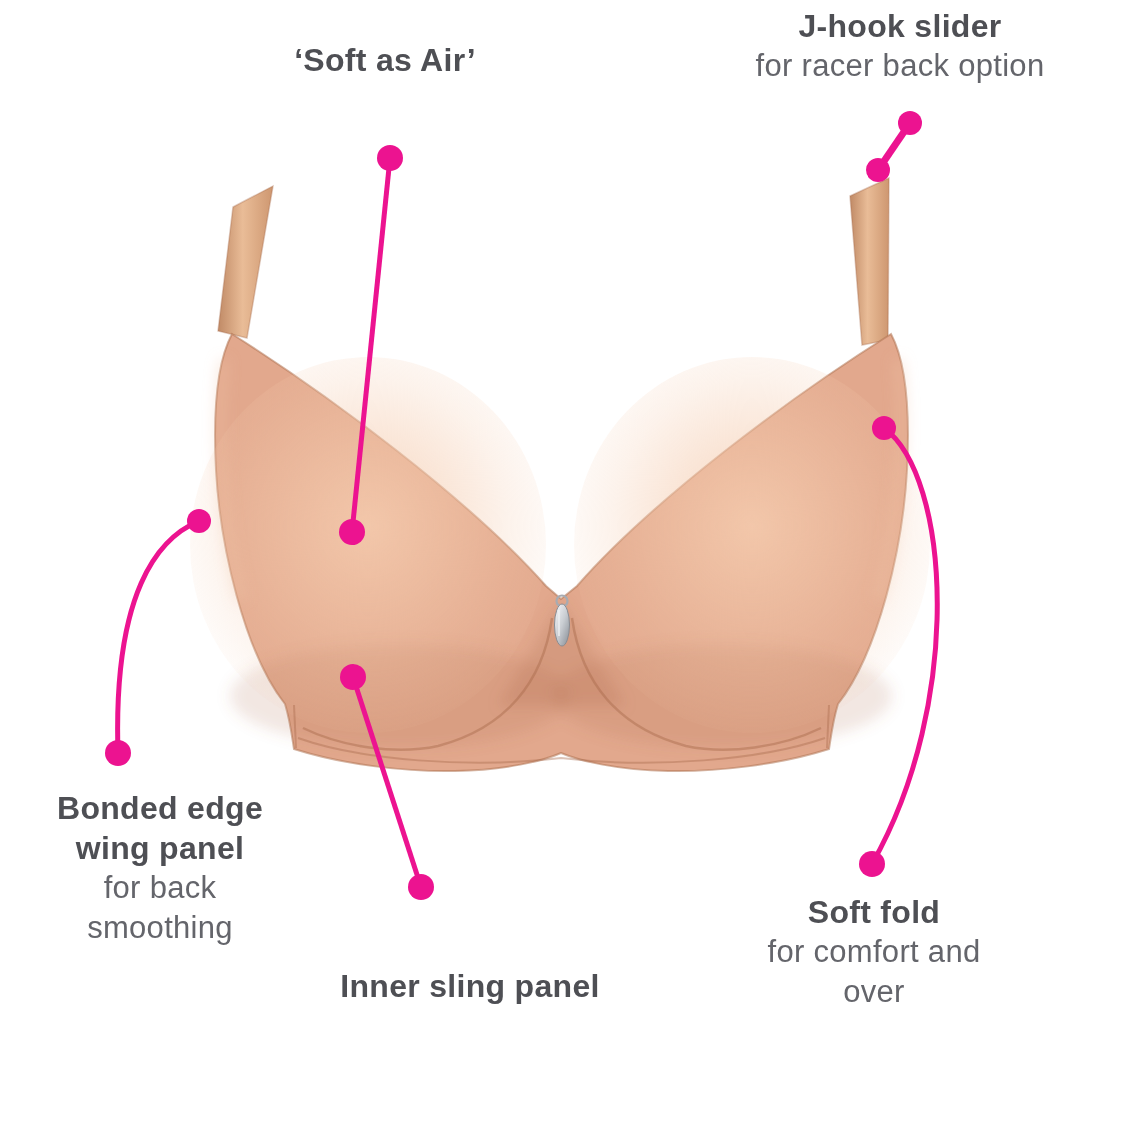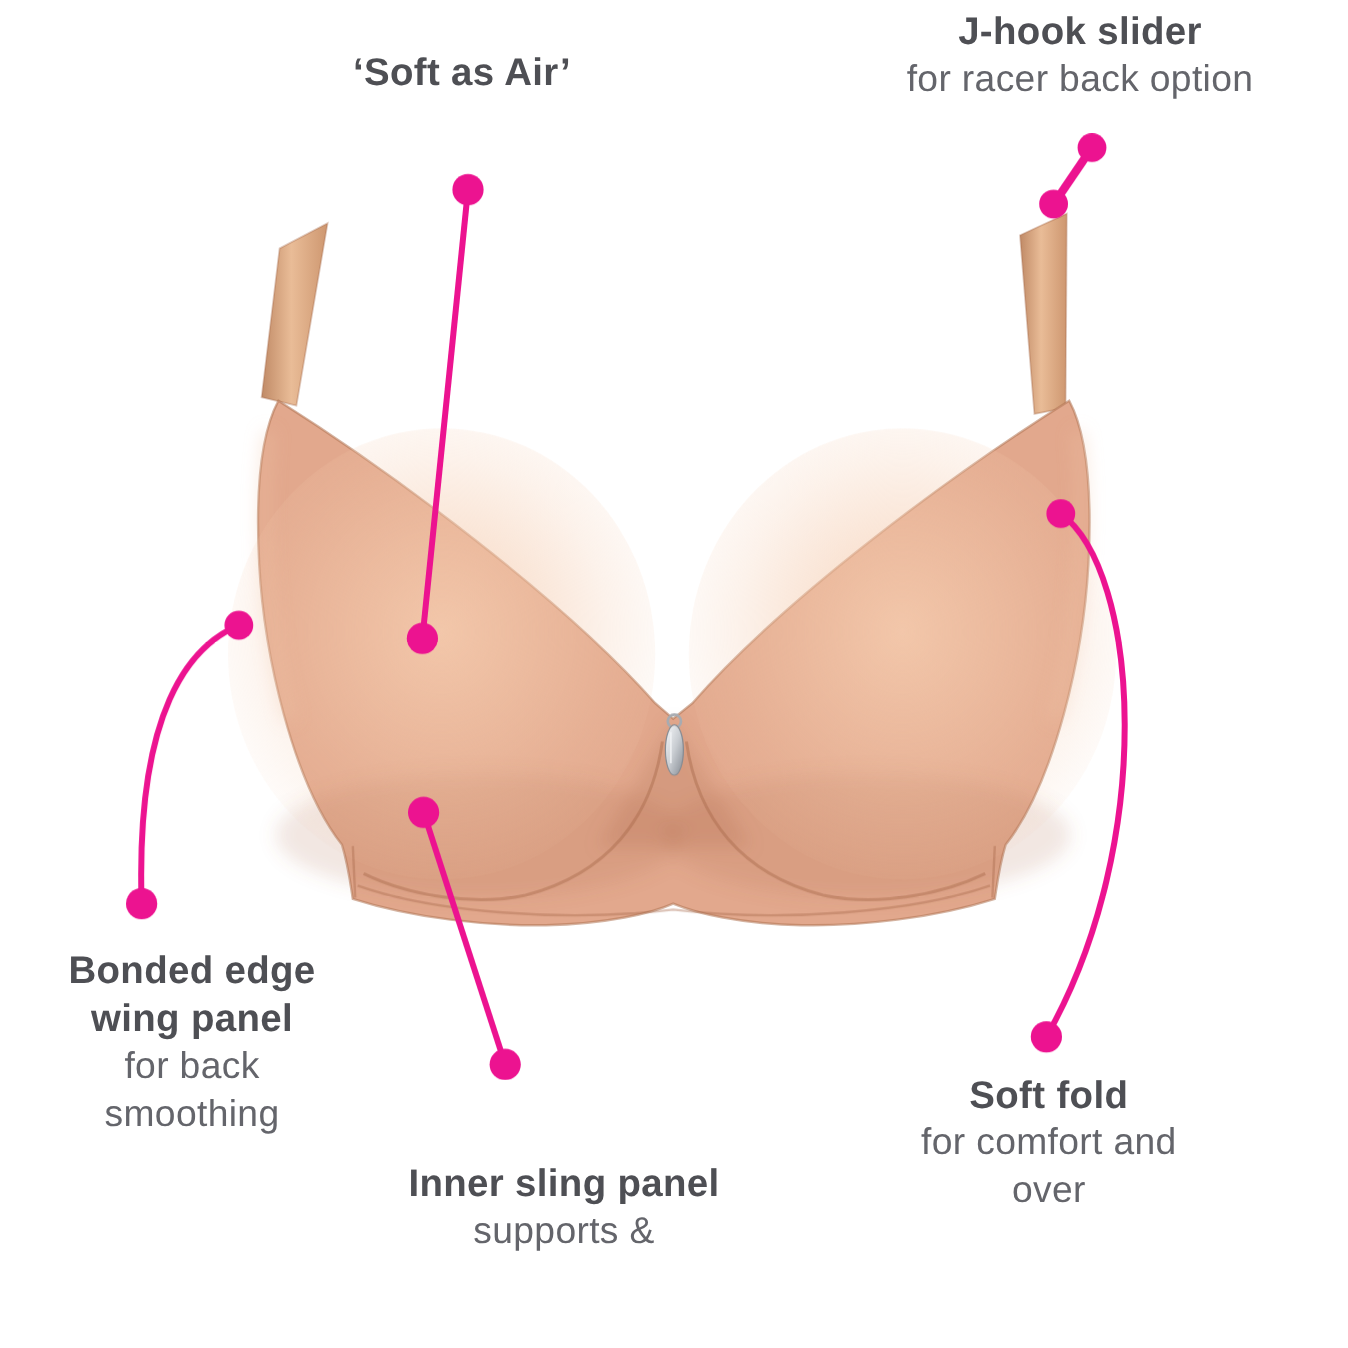--- a/index.html
+++ b/index.html
@@ -133,21 +133,20 @@
 
   <div class="callout-label" style="left:160px;top:788px;">
     <div class="t">Bonded edge</div>
     <div class="t">wing panel</div>
     <div class="s">for back</div>
     <div class="s">smoothing</div>
   </div>
 
   <div class="callout-label" style="left:470px;top:946px;margin-top:20px;">
     <div class="t">Inner sling panel</div>
-    <div class="s">supports &amp;</div>
   </div>
 
   <div class="callout-label" style="left:874px;top:892px;">
     <div class="t">Soft fold</div>
     <div class="s">for comfort and</div>
     <div class="s">over</div>
   </div>
 
 </div>
 

